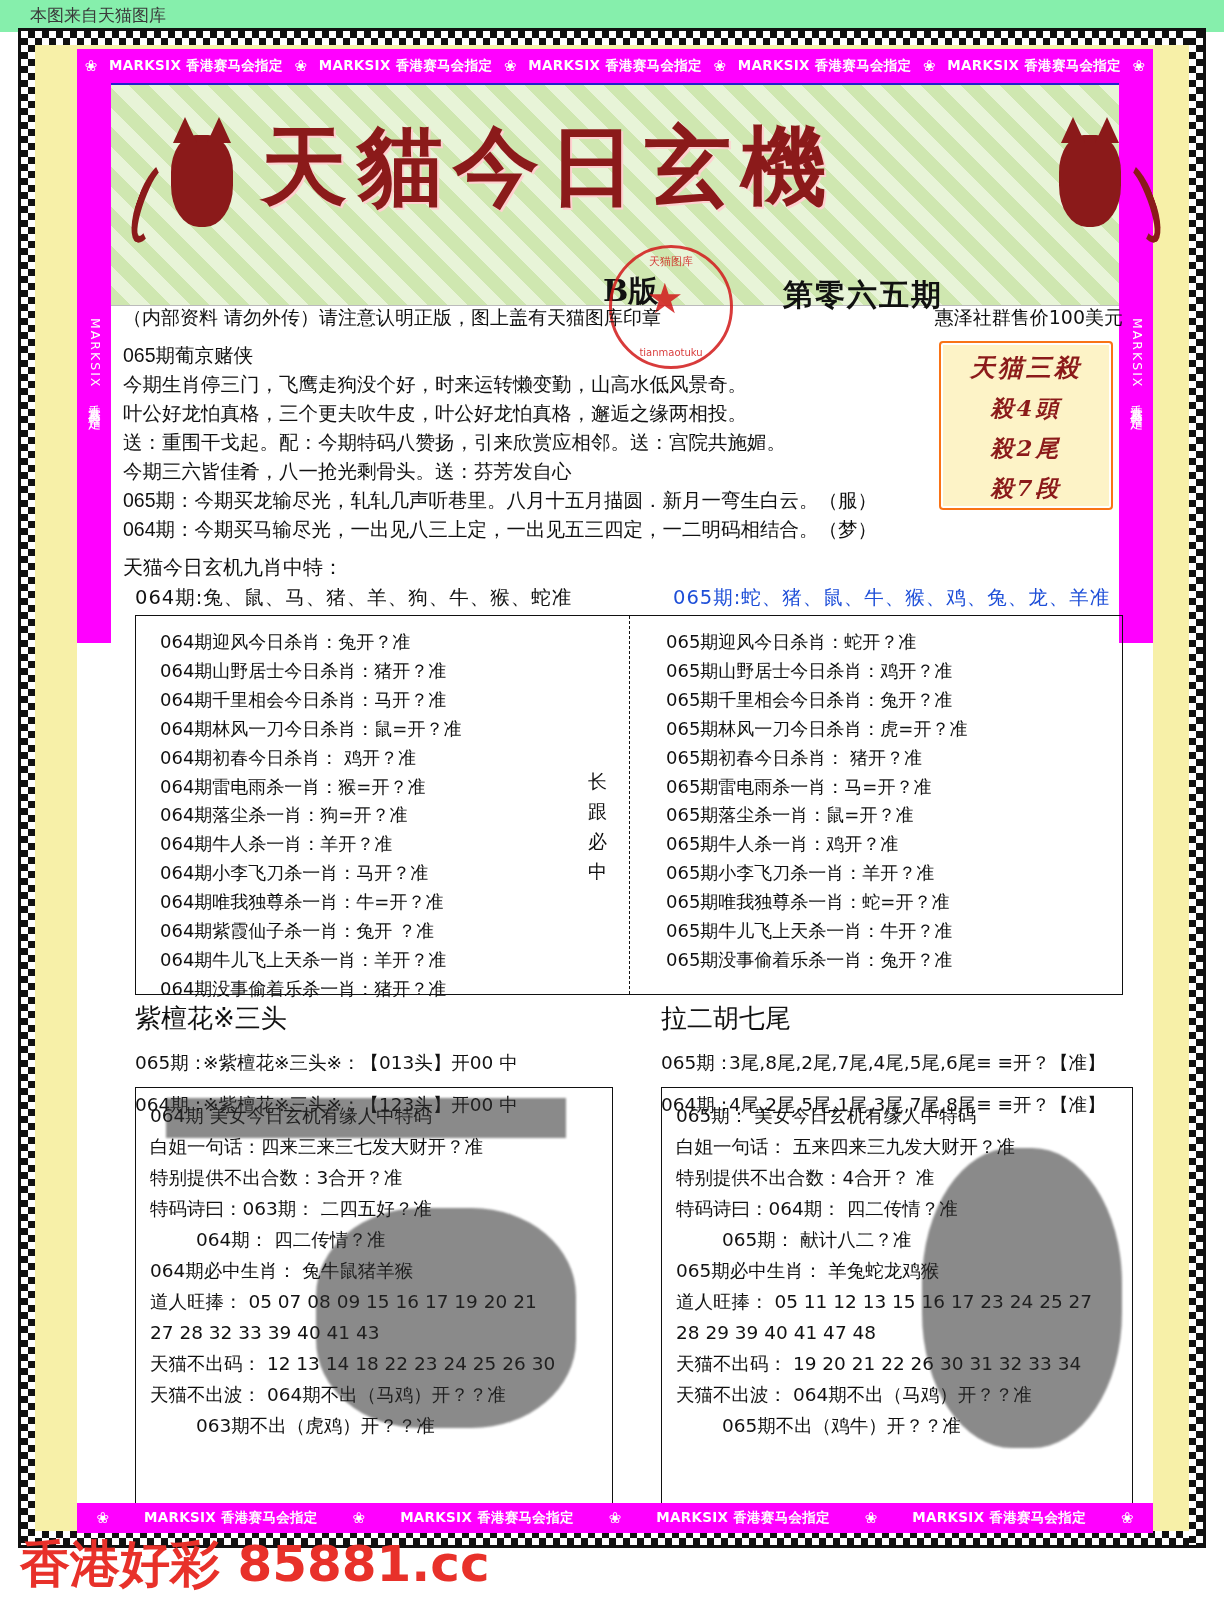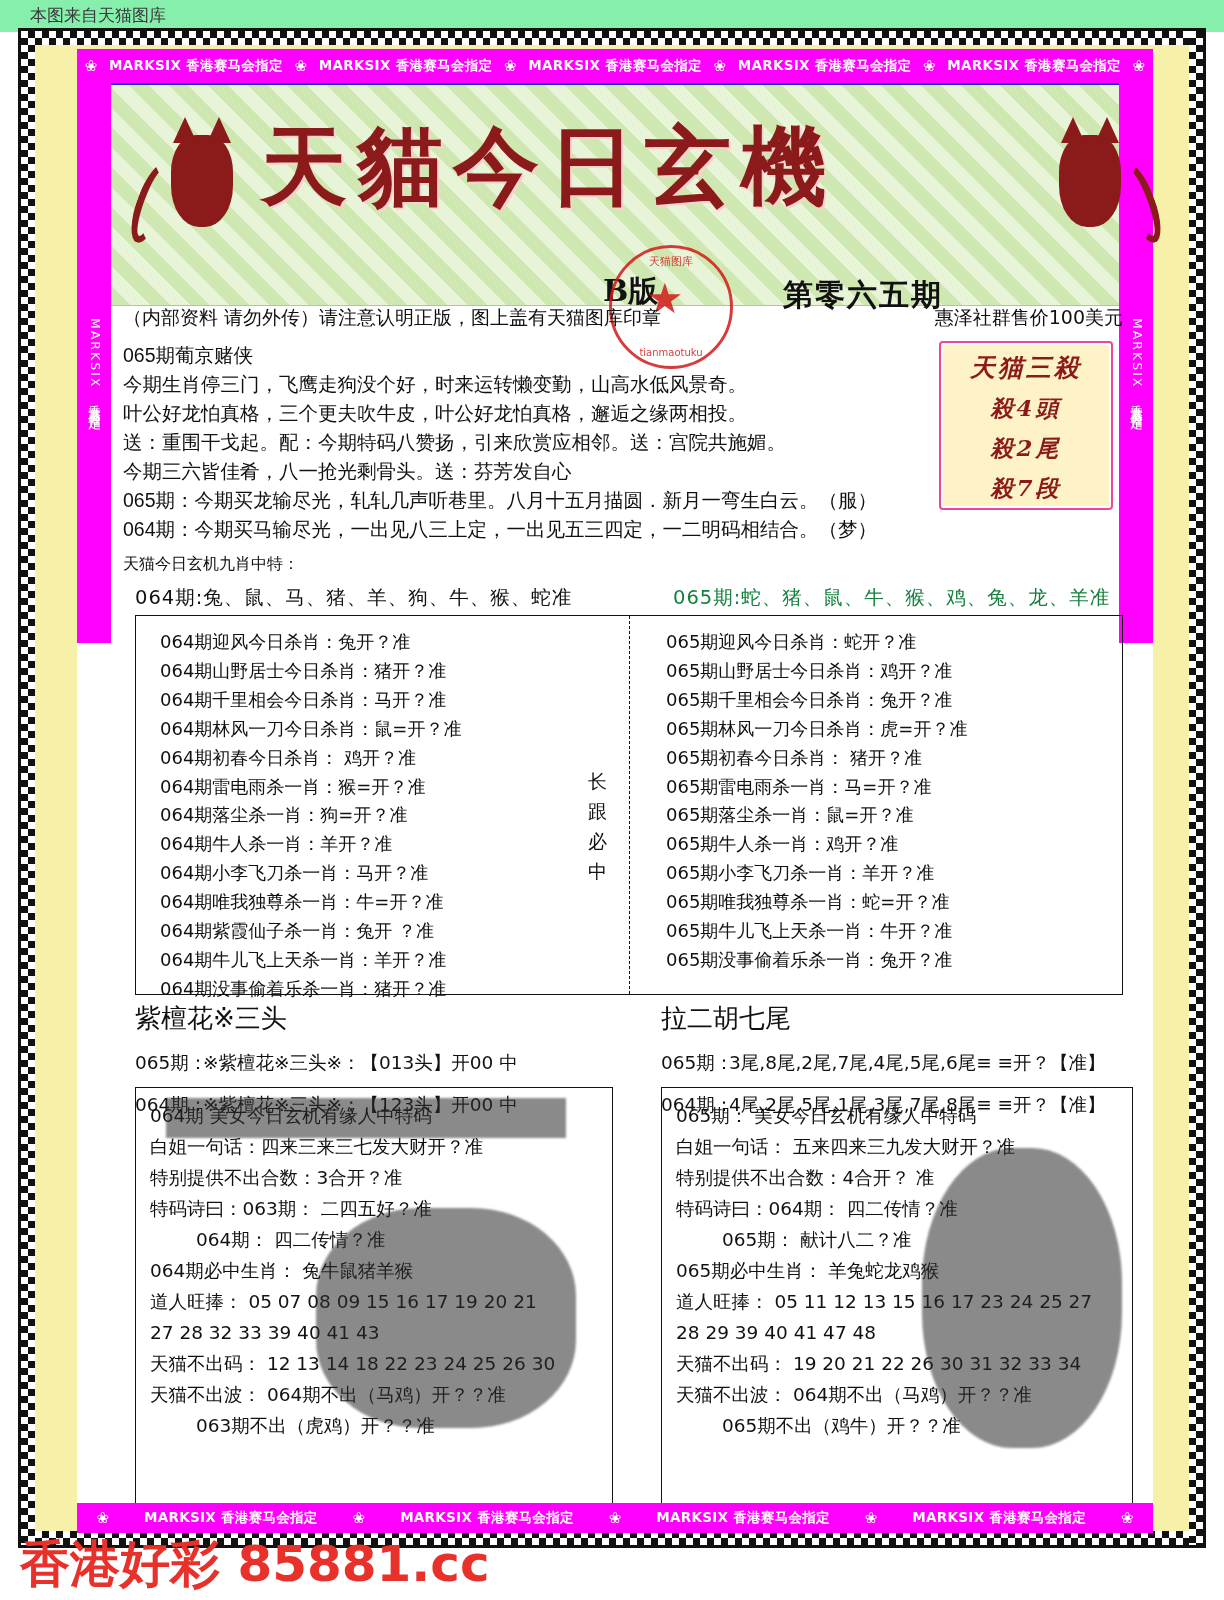--- a/index.html
+++ b/index.html
@@ -84,30 +84,30 @@
      font-family:"DejaVu Sans",sans-serif;}
   .notice .price{position:absolute;right:0;top:0;font-size:19px;}
 
   
   .body-text{position:absolute;left:46px;top:292px;width:860px;color:#111;font-size:19.5px;line-height:29px;
      font-family:Liberation Sans, sans-serif;}
   .body-text .ln{white-space:nowrap;}
 
   
   .sanshai{position:absolute;right:40px;top:292px;width:170px;height:165px;
-     background:#fdf3c7;border:2px solid #ec4899;border-radius:4px;
+     background:#fdf3c7;border:2px solid #f97316;border-radius:4px;
      box-shadow:0 0 0 2px #fff inset;}
   .sanshai div{color:#8b1a1a;font-weight:bold;font-family:"DejaVu Serif",serif;
      text-align:center;font-style:italic;}
   .sanshai .s0{font-size:25px;margin-top:8px;letter-spacing:3px;}
   .sanshai .s1,.sanshai .s2,.sanshai .s3{font-size:23px;margin-top:9px;letter-spacing:3px;}
 
-  .nine{position:absolute;left:46px;top:505px;font-size:16px;color:#111;}
+  .nine{position:absolute;left:46px;top:505px;font-size:20px;color:#111;}
   .nine-a{position:absolute;left:58px;top:535px;font-size:19.5px;color:#111;letter-spacing:1px;}
-  .nine-b{position:absolute;left:596px;top:535px;font-size:19.5px;color:#15803d;letter-spacing:1px;}
+  .nine-b{position:absolute;left:596px;top:535px;font-size:19.5px;color:#1d4ed8;letter-spacing:1px;}
 
   
   .killbox{position:absolute;left:58px;top:566px;width:986px;height:378px;border:1px solid #111;}
   .killbox .divider{position:absolute;left:493px;top:0;height:100%;border-left:1px dashed #111;}
   .kcol{position:absolute;top:12px;width:430px;}
   .kcol.l{left:24px;}
   .kcol.r{left:530px;}
   .kcol .row{font-size:18px;line-height:28.9px;color:#111;white-space:nowrap;}
   .chang{position:absolute;left:452px;top:150px;width:32px;text-align:left;font-size:19px;line-height:30px;color:#111;}
 

